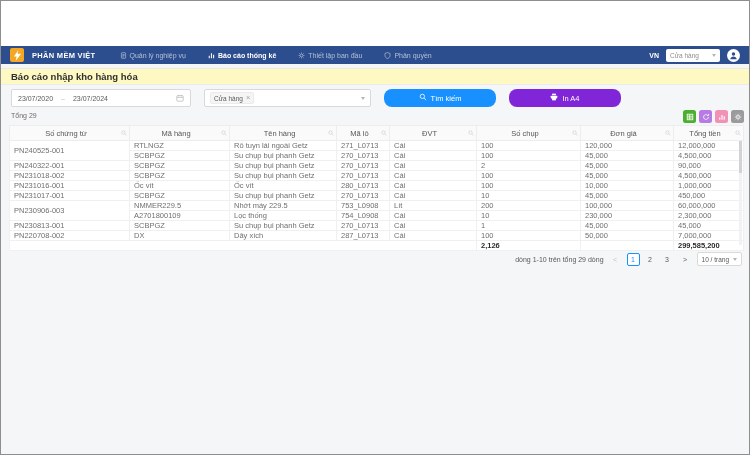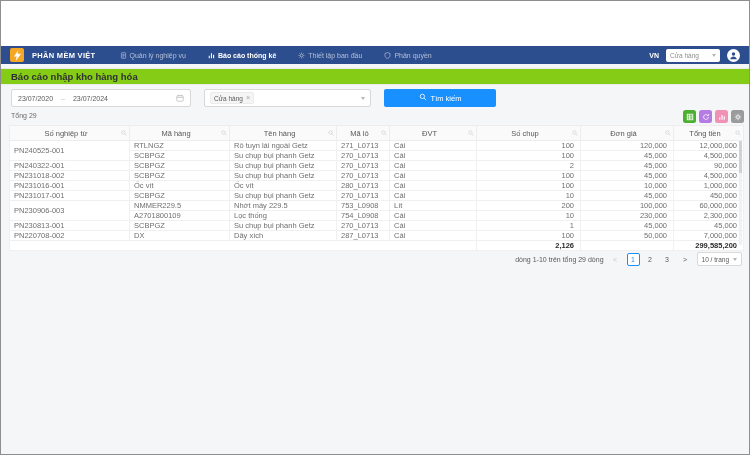--- a/index.html
+++ b/index.html
@@ -16,54 +16,54 @@
   .nav-item{display:flex;gap:3px;align-items:center;color:rgba(255,255,255,.62);font-size:7px;cursor:pointer;white-space:nowrap}
   .nav-item.active{color:#fff;font-weight:bold}
   .nav-item svg{display:block}
   .nav-right{margin-left:auto;display:flex;align-items:center;gap:7px}
   .lang{color:#fff;font-size:7px;font-weight:bold}
   .nav-select{background:#fff;border-radius:2px;height:13px;width:54px;display:flex;align-items:center;
     justify-content:space-between;padding:0 4px;box-sizing:border-box;font-size:6.5px;color:#8c8c8c;cursor:pointer}
   .avatar{width:13px;height:13px;border-radius:50%;background:#fff;display:flex;align-items:center;justify-content:center;cursor:pointer}
 
   
-  .titlebar{position:absolute;left:0;top:67px;width:100%;height:17px;background:#84cc16;border-top:1px solid #e9e9e9;
+  .titlebar{position:absolute;left:0;top:67px;width:100%;height:17px;background:#fef9c3;border-top:1px solid #e9e9e9;
     border-bottom:1px solid #ececec;display:flex;align-items:center;padding:0 10px;box-sizing:border-box}
   .title{font-size:9.5px;font-weight:bold;color:#303030}
 
   
   .filters{position:absolute;left:10px;top:88px;height:18px;display:flex;gap:13px;align-items:center}
   .ctl{background:#fff;border:1px solid #d9d9d9;border-radius:2px;height:18px;box-sizing:border-box;
     display:flex;align-items:center;font-size:7px;color:#5a5a5a;cursor:pointer}
   .date-range{width:180px;padding:0 6px;gap:8px}
   .date-sep{color:#bfbfbf}
   .cal{margin-left:auto;display:flex}
   .store-select{width:167px;padding:0 5px;justify-content:space-between}
   .tag{background:#f5f5f5;border:1px solid #ebebeb;border-radius:2px;padding:0 3px;height:12px;
     display:flex;align-items:center;gap:3px;font-size:6.5px;color:#595959;box-sizing:border-box}
   .tag-x{color:#a6a6a6;cursor:pointer;font-size:7.5px;line-height:1}
   .caret{width:0;height:0;border-left:2.5px solid transparent;border-right:2.5px solid transparent;border-top:3px solid #b5b5b5}
-  .btn{height:18px;border:none;border-radius:2px;color:#fff;font-size:7.5px;display:flex;align-items:center;
+  .btn{height:18px;border:none;border-radius:8px;color:#fff;font-size:7.5px;display:flex;align-items:center;
     justify-content:center;gap:4px;cursor:pointer;font-family:inherit;padding:0}
   .btn-search{width:112px;background:#1890ff}
   .btn-print{width:112px;background:#8025d7}
 
   
   .total-label{position:absolute;left:10px;top:111px;font-size:7px;color:#6b6b6b}
   .toolbar{position:absolute;right:5px;top:109px;display:flex;gap:3px}
   .tbtn{width:13px;height:13px;border-radius:2.5px;border:none;display:flex;align-items:center;justify-content:center;cursor:pointer;padding:0}
 
   
   .report{position:absolute;left:8px;top:124px;width:734px;border-collapse:collapse;table-layout:fixed;background:#fff}
   .report th{background:#fafafa;border:1px solid #ededed;font-weight:normal;font-size:7.5px;color:#575757;
     height:14px;position:relative;padding:0 9px 0 2px;white-space:nowrap;overflow:hidden;cursor:pointer}
   .report td{border:1px solid #f0f0f0;font-size:7.5px;color:#6f6f6f;height:9px;padding:0 4px;
     white-space:nowrap;overflow:hidden;background:#fff}
   .report td.c{text-align:left}
-  .report td.r{text-align:right;padding-right:6px}
+  .report td.r{text-align:left;padding-right:6px}
   .report tr.sum td{font-weight:bold;color:#2b2b2b}
   .th-search{position:absolute;right:2px;top:50%;transform:translateY(-50%);display:flex}
 
   .vscroll{position:absolute;left:738px;top:140px;width:3px;height:104px;background:#f1f1f1}
   .vthumb{width:3px;height:32px;background:#d2d2d2;cursor:pointer}
 
   
   .pager{position:absolute;right:7px;top:251px;display:flex;align-items:center;gap:5px;font-size:7px;color:#595959}
   .pg-btn{min-width:13px;height:13px;display:flex;align-items:center;justify-content:center;cursor:pointer;
     border-radius:2px;box-sizing:border-box;background:transparent}
@@ -162,20 +162,30 @@
     </div>
     <button class="btn btn-search">
       <span>
         <svg width="8" height="8" viewBox="0 0 10 10">
             <circle cx="4.2" cy="4.2" r="2.7" fill="none" stroke="#fff"></circle>
             <path d="M6.3 6.3L9 9" stroke="#fff"></path>
           </svg>
       </span>
       <span>Tìm kiếm</span>
     </button>
+    <button class="btn btn-print">
+      <span>
+        <svg width="8" height="8" viewBox="0 0 10 10">
+            <rect x="2.6" y="0.8" width="4.8" height="2" fill="#fff"></rect>
+            <rect x="1" y="3.4" width="8" height="3.4" rx="0.6" fill="#fff"></rect>
+            <rect x="2.6" y="6" width="4.8" height="3.2" fill="#fff"></rect>
+          </svg>
+      </span>
+      <span>In A4</span>
+    </button>
   </div>
 
   <div class="total-label">Tổng 29</div>
   <div class="toolbar" id="toolbar">
       <button class="tbtn" style="background: rgb(76, 175, 47);">
         <svg width="8" height="8" viewBox="0 0 10 10">
           <rect x="1.5" y="1.5" width="7" height="7" fill="none" stroke="#fff"></rect>
           <path d="M1.5 4h7M1.5 6.3h7M4.6 1.5v7" stroke="#fff"></path>
         </svg>
       </button>
@@ -204,21 +214,21 @@
         <col style="width: 100px;">
         <col style="width: 107px;">
         <col style="width: 53px;">
         <col style="width: 87px;">
         <col style="width: 104px;">
         <col style="width: 93px;">
         <col style="width: 70px;">
       </colgroup>
       <thead>
         <tr>
-          <th><span>Số nghiệp từ</span><span class="th-search">
+          <th><span>Số chứng từ</span><span class="th-search">
               <svg width="6" height="6" viewBox="0 0 10 10">
                 <circle cx="4.2" cy="4.2" r="2.8" fill="none" stroke="#c9c9c9"></circle>
                 <path d="M6.4 6.4L9 9" stroke="#c9c9c9"></path>
               </svg>
             </span></th>
           <th><span>Mã hàng</span><span class="th-search">
               <svg width="6" height="6" viewBox="0 0 10 10">
                 <circle cx="4.2" cy="4.2" r="2.8" fill="none" stroke="#c9c9c9"></circle>
                 <path d="M6.4 6.4L9 9" stroke="#c9c9c9"></path>
               </svg>

